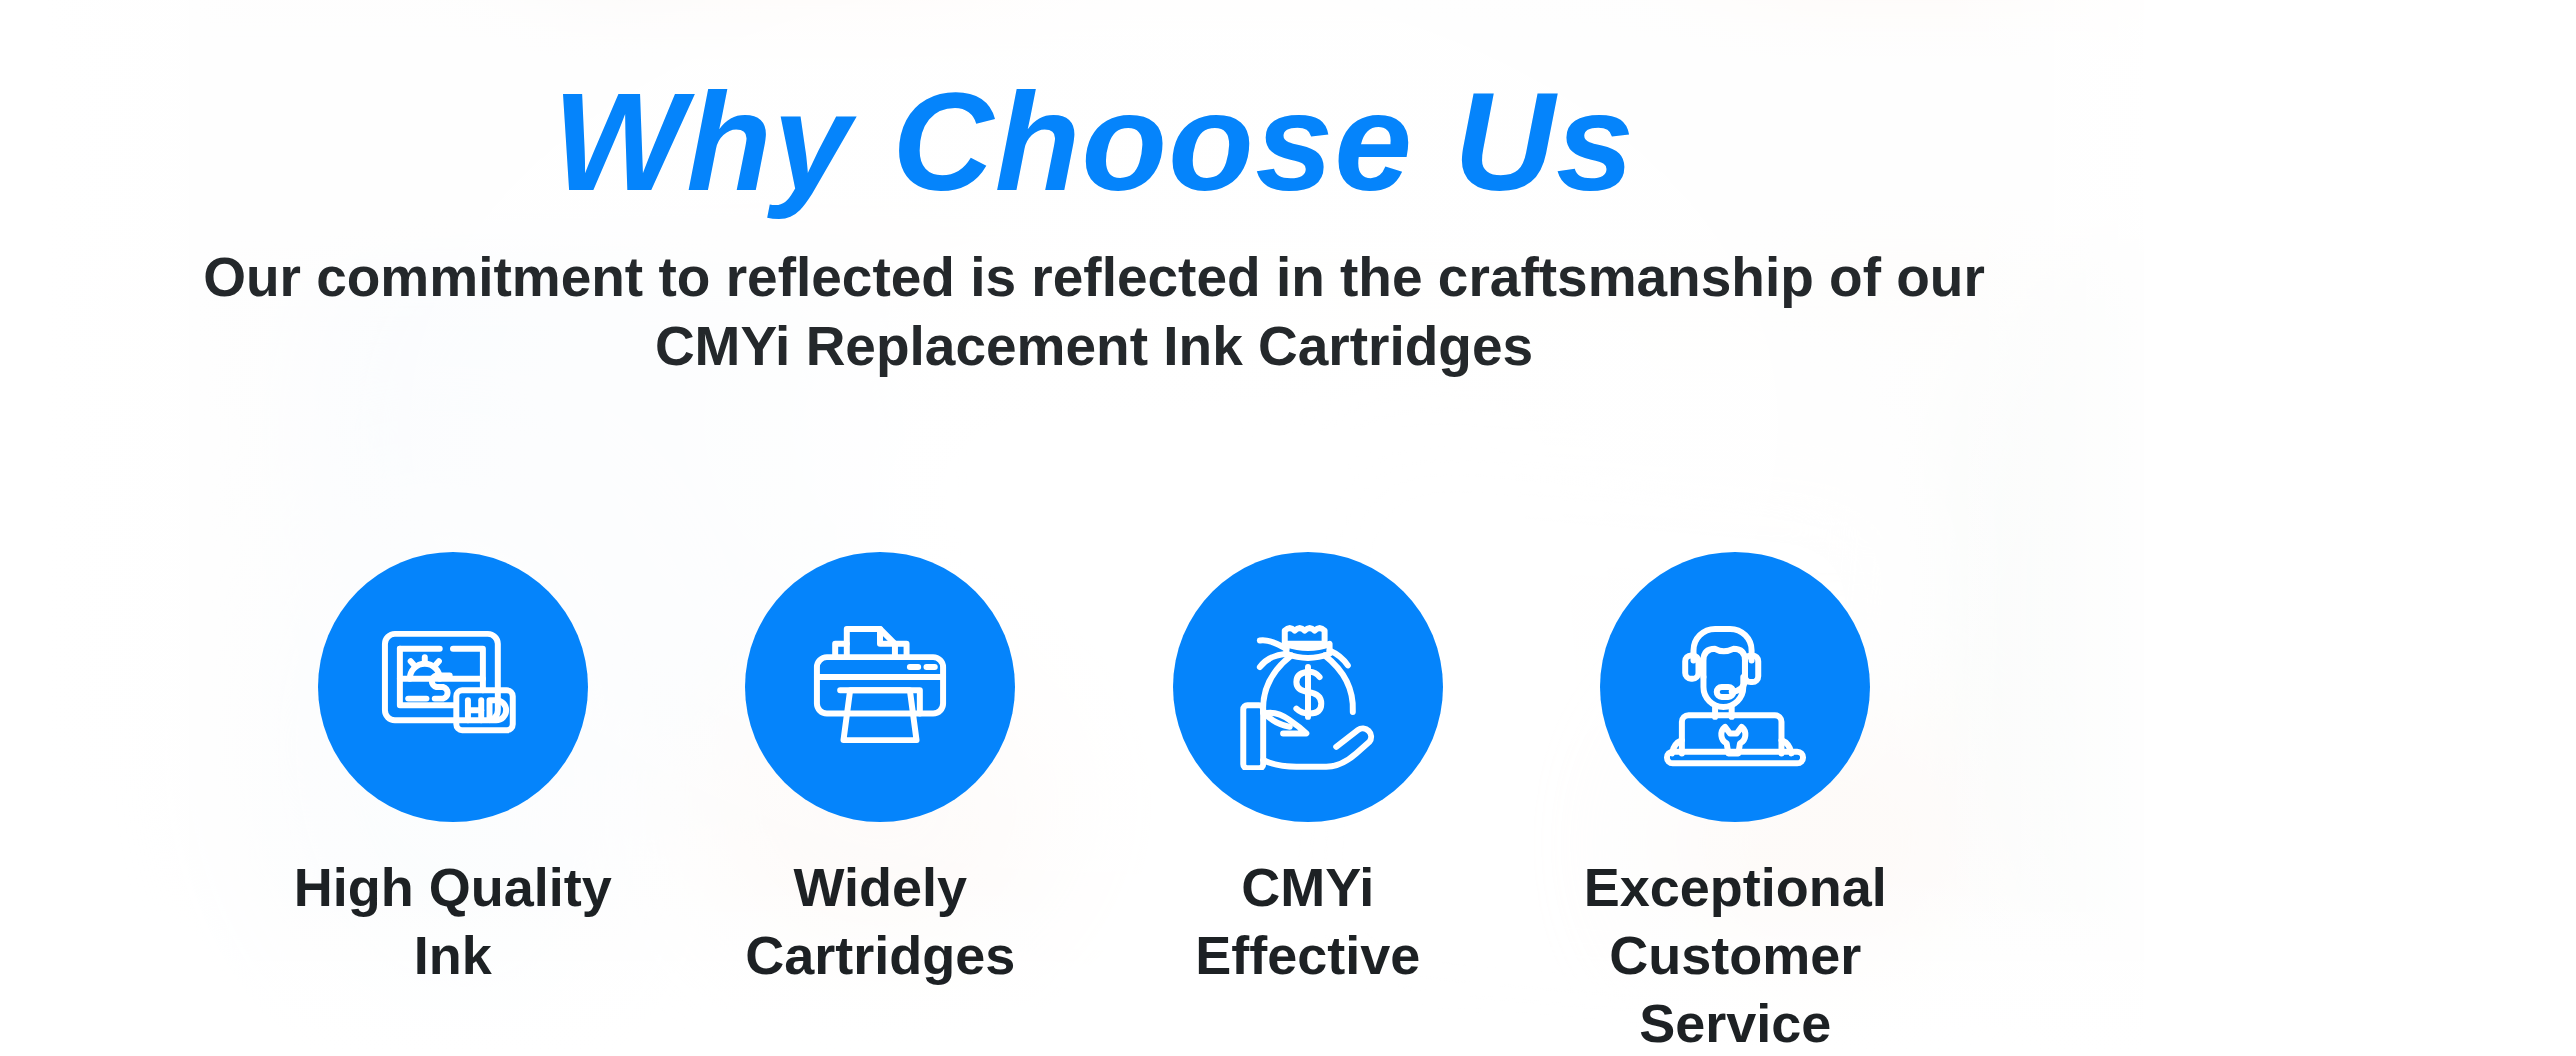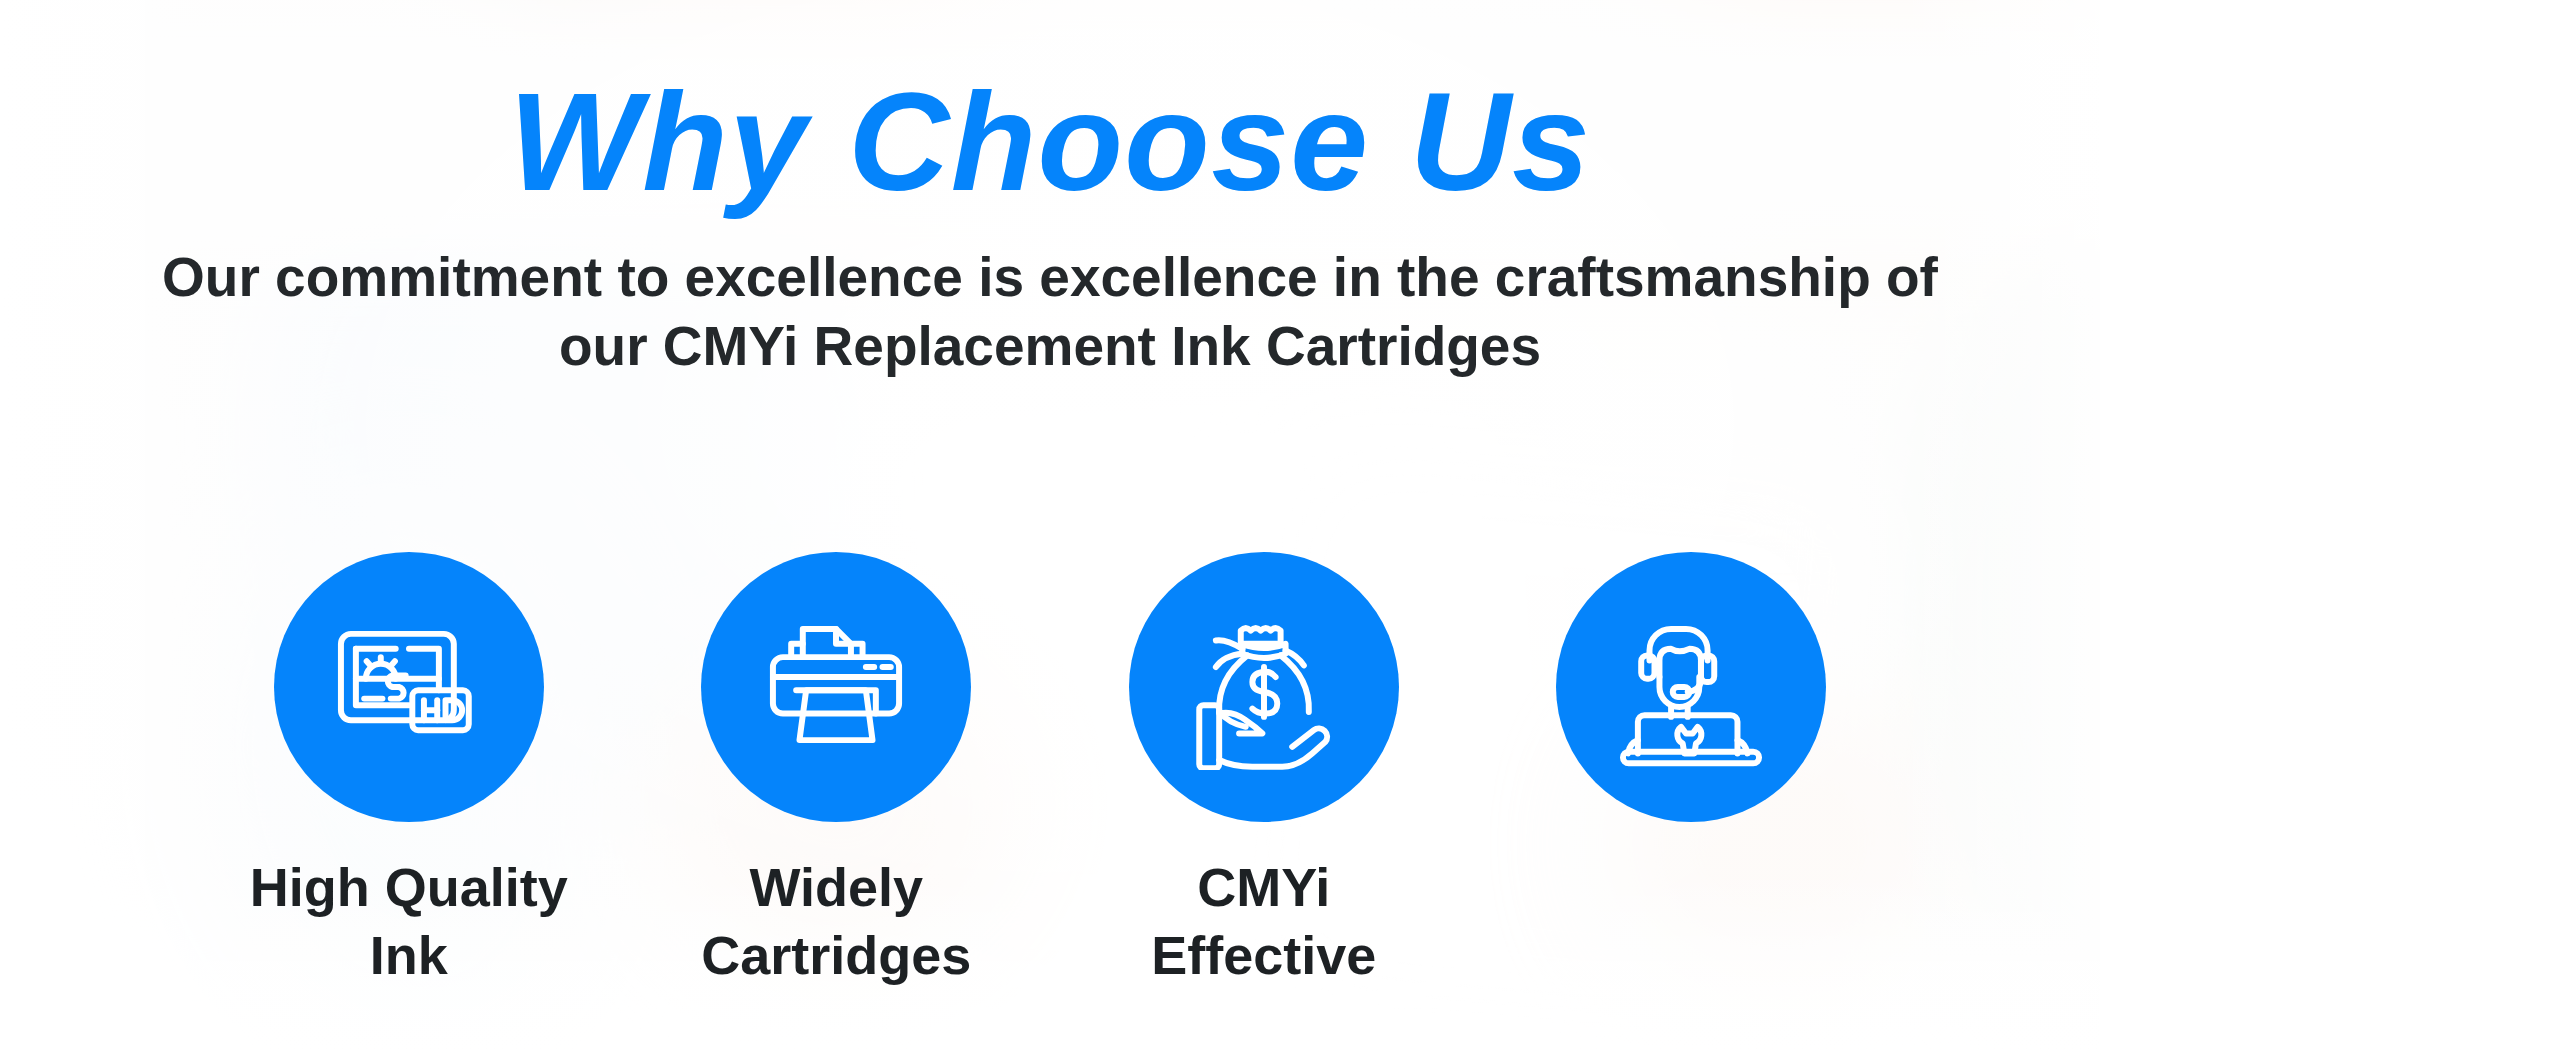--- a/index.html
+++ b/index.html
@@ -10,20 +10,21 @@
   body {
     font-family: "Liberation Sans", sans-serif;
   }
 
   #banner {
     position: relative;
     width: 2100px;
     height: 1057px;
     overflow: hidden;
     background: #fdfcfb;
+    margin-left: 44px;
   }
 
   
   .bg-photo {
     position: absolute;
     inset: 0;
     overflow: hidden;
   }
   .bg-base {
     position: absolute;
@@ -254,21 +255,21 @@
     <div class="bg-veil-2"></div>
     <div class="bg-edge-l"></div>
     <div class="bg-edge-r"></div>
     <div class="bg-edge-b"></div>
   </div>
 
   <div class="content">
 
     <h1 class="headline">Why Choose Us</h1>
 
-    <p class="subhead">Our commitment to excellence is excellence in the craftsmanship of our CMYi Replacement Ink Cartridges</p>
+    <p class="subhead">Our commitment to reflected is reflected in the craftsmanship of our CMYi Replacement Ink Cartridges</p>
 
     <div class="features">
 
       <div class="feature">
         <div class="badge">
           <svg viewBox="0 0 100 100" fill="none" stroke="#ffffff" stroke-width="3.6" stroke-linecap="round" stroke-linejoin="round">
 
             <rect x="9" y="18" width="68" height="52" rx="6"></rect>
 
             <path d="M18 27 H42"></path>
@@ -374,18 +375,20 @@
             <path d="M18 90 V71 a4 4 0 0 1 4 -4 h52 a4 4 0 0 1 4 4 v19"></path>
 
             <path d="M18 82 q-5 2 -6 8"></path>
             <path d="M78 82 q5 2 6 8"></path>
 
             <rect x="9" y="89" width="82" height="7" rx="3.5"></rect>
 
             <path d="M44 74 a6 6 0 0 0 1 10 l1 6 h6 l1 -6 a6 6 0 0 0 1 -10 l-3 4 h-4 z"></path>
           </svg>
         </div>
+        <div class="caption">Exceptional
+Customer Service</div>
       </div>
 
     </div>
   </div>
 </div>
 
 
 </body></html>

